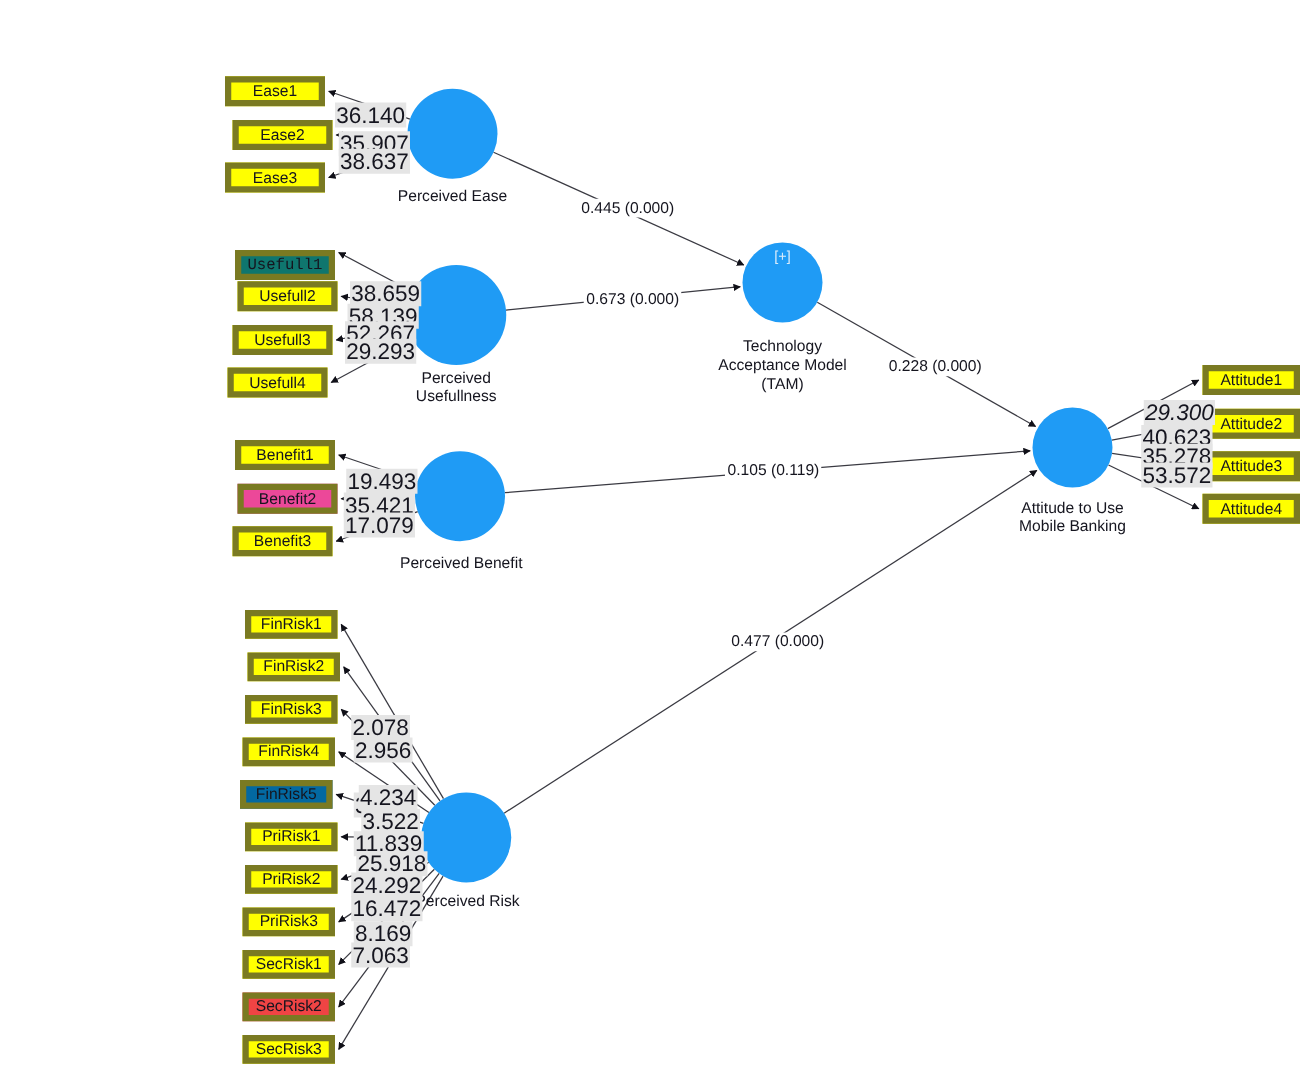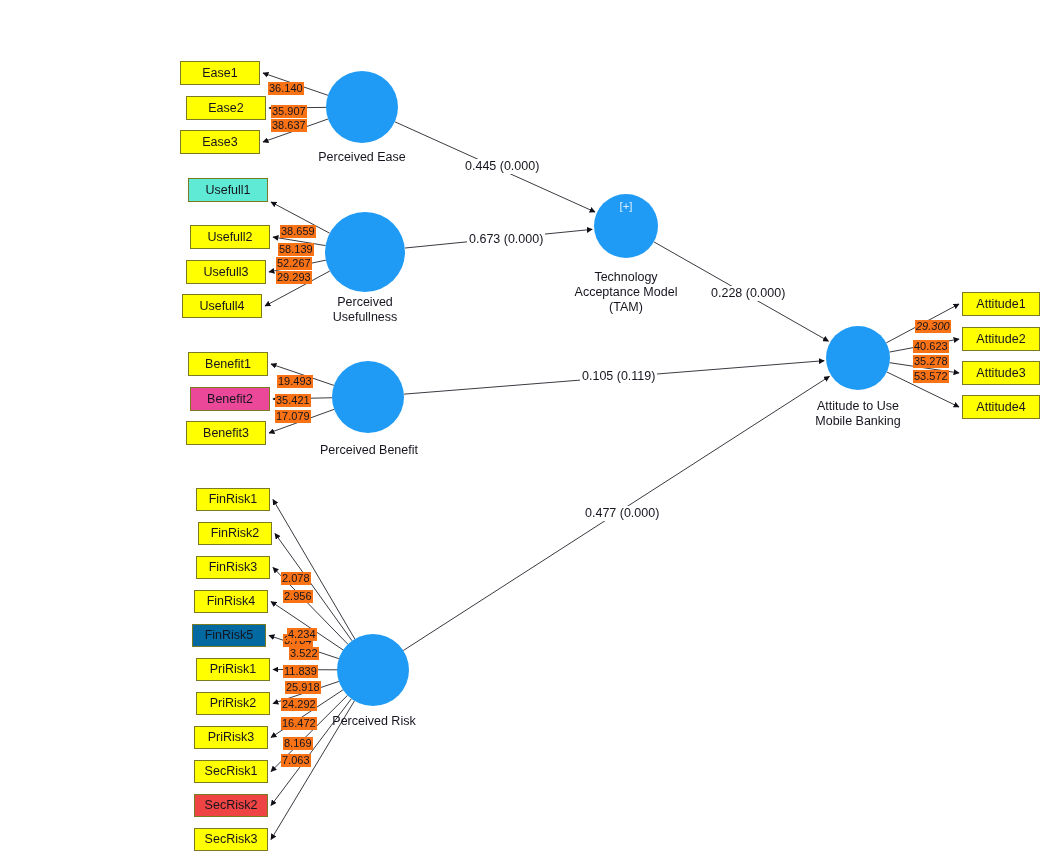--- a/index.html
+++ b/index.html
@@ -25,21 +25,21 @@
     top: 0;
     width: 1044px;
     height: 858px;
     pointer-events: none;
   }
   
   .indicator {
     position: absolute;
     box-sizing: border-box;
     background: #ffff00;
-    border: 1px solid #f97316;
+    border: 5px solid #f97316;
     display: flex;
     align-items: center;
     justify-content: center;
     font-size: 12.5px;
     line-height: 1;
     color: #15151f;
     white-space: nowrap;
     z-index: 3;
   }
   
@@ -65,25 +65,25 @@
     text-align: center;
     font-size: 12.5px;
     line-height: 15px;
     color: #15151f;
     white-space: pre-line;
     z-index: 3;
   }
   
   .edge-label {
     position: absolute;
-    font-size: 11px;
+    font-size: 18px;
     line-height: 1;
     color: #15151f;
     white-space: nowrap;
-    background: #f97316;
+    background: #e5e5e5;
     padding: 1px 1px;
     z-index: 4;
   }
   .path-label {
     position: absolute;
     font-size: 12.5px;
     line-height: 1;
     color: #15151f;
     white-space: nowrap;
     background: #ffffff;
@@ -143,21 +143,21 @@
       <div class="construct" style="left: 337px; top: 634px; width: 72px; height: 72px; background: rgb(31, 155, 245);"></div>
       <div class="construct" style="left: 594px; top: 194px; width: 64px; height: 64px; background: rgb(31, 155, 245);">
         <span class="plus-marker">[+]</span>
       </div>
       <div class="construct" style="left: 826px; top: 326px; width: 64px; height: 64px; background: rgb(31, 155, 245);"></div>
     </div>
   <div id="indicators-layer">
       <div class="indicator" style="left: 180px; top: 61px; width: 80px; height: 24px; background: rgb(255, 255, 0); border-color: rgb(122, 122, 34);">Ease1</div>
       <div class="indicator" style="left: 186px; top: 96px; width: 80px; height: 24px; background: rgb(255, 255, 0); border-color: rgb(122, 122, 34);">Ease2</div>
       <div class="indicator" style="left: 180px; top: 130px; width: 80px; height: 24px; background: rgb(255, 255, 0); border-color: rgb(122, 122, 34);">Ease3</div>
-      <div class="indicator" style="left: 188px; top: 178px; width: 80px; height: 24px; background: #5eead4; border-color: rgb(122, 122, 34);">Usefull1</div>
+      <div class="indicator" style="left: 188px; top: 200px; width: 80px; height: 24px; background: #0f766e; border-color: rgb(122, 122, 34); font-family: Liberation Mono, monospace;">Usefull1</div>
       <div class="indicator" style="left: 190px; top: 225px; width: 80px; height: 24px; background: rgb(255, 255, 0); border-color: rgb(122, 122, 34);">Usefull2</div>
       <div class="indicator" style="left: 186px; top: 260px; width: 80px; height: 24px; background: rgb(255, 255, 0); border-color: rgb(122, 122, 34);">Usefull3</div>
       <div class="indicator" style="left: 182px; top: 294px; width: 80px; height: 24px; background: rgb(255, 255, 0); border-color: rgb(122, 122, 34);">Usefull4</div>
       <div class="indicator" style="left: 188px; top: 352px; width: 80px; height: 24px; background: rgb(255, 255, 0); border-color: rgb(122, 122, 34);">Benefit1</div>
       <div class="indicator" style="left: 190px; top: 387px; width: 80px; height: 24px; background: #ec4899; border-color: rgb(122, 122, 34);">Benefit2</div>
       <div class="indicator" style="left: 186px; top: 421px; width: 80px; height: 24px; background: rgb(255, 255, 0); border-color: rgb(122, 122, 34);">Benefit3</div>
       <div class="indicator" style="left: 196px; top: 488px; width: 74px; height: 23px; background: rgb(255, 255, 0); border-color: rgb(122, 122, 34);">FinRisk1</div>
       <div class="indicator" style="left: 198px; top: 522px; width: 74px; height: 23px; background: rgb(255, 255, 0); border-color: rgb(122, 122, 34);">FinRisk2</div>
       <div class="indicator" style="left: 196px; top: 556px; width: 74px; height: 23px; background: rgb(255, 255, 0); border-color: rgb(122, 122, 34);">FinRisk3</div>
       <div class="indicator" style="left: 194px; top: 590px; width: 74px; height: 23px; background: rgb(255, 255, 0); border-color: rgb(122, 122, 34);">FinRisk4</div>

